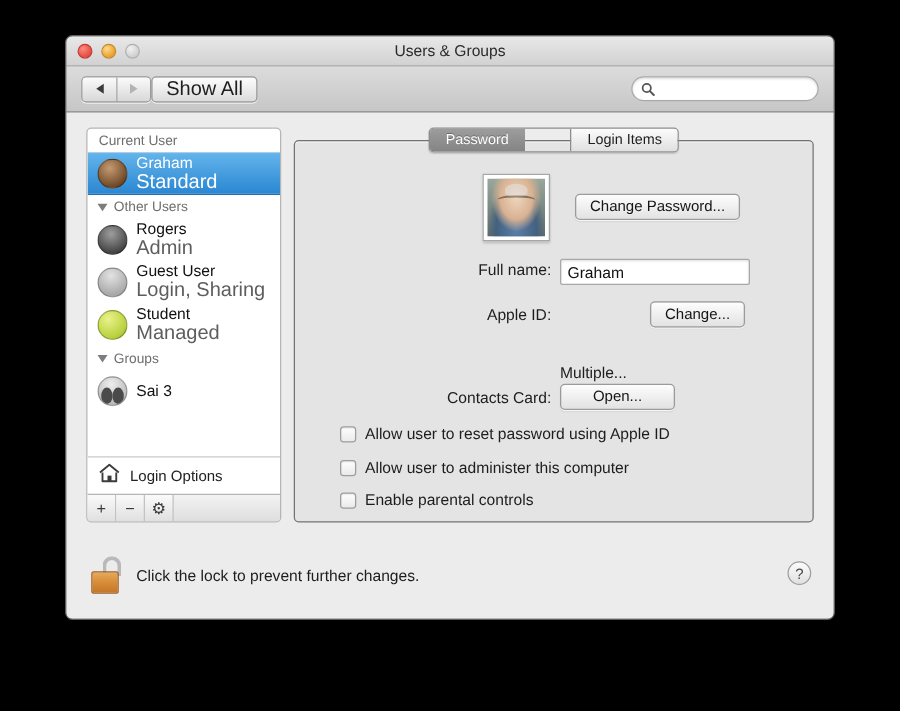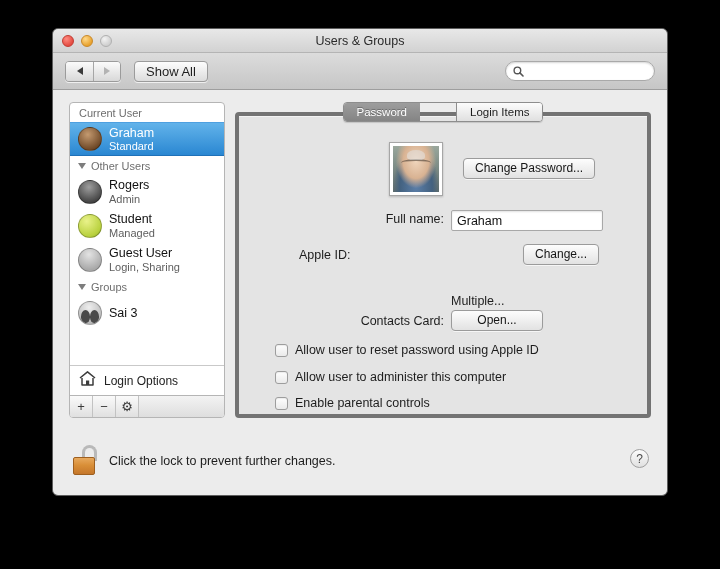--- a/index.html
+++ b/index.html
@@ -74,24 +74,23 @@
     width: 27px;
     display: flex; align-items: center; justify-content: center;
     font-size: 9px;
     background: linear-gradient(to bottom, #fbfbfb, #d8d8d8);
   }
   .seg-btn + .seg-btn { border-left: 1px solid #a6a6a6; }
   .arrow-l { width:0;height:0;border-top:4px solid transparent;border-bottom:4px solid transparent;border-right:6px solid #3a3a3a; }
   .arrow-r { width:0;height:0;border-top:4px solid transparent;border-bottom:4px solid transparent;border-left:6px solid #b3b3b3; }
 
   #show-all {
-    margin-left: 13px;
     height: 21px;
     padding: 0 11px;
-    font-size: 13px;
+    font-size: 16px;
     color: #1f1f1f;
     border: 1px solid #9b9b9b;
     border-radius: 4px;
     background: linear-gradient(to bottom, #fdfdfd, #dcdcdc);
     box-shadow: 0 1px 0 rgba(255,255,255,0.7);
     line-height: 19px;
   }
 
   #search-wrap {
     position: absolute;
@@ -185,21 +184,21 @@
   .av-guest   { background: radial-gradient(circle at 45% 25%, #e3e3e3, #a8a8a8 75%); }
   .av-group   { background: radial-gradient(circle at 45% 25%, #eee, #b7b7b7 78%); position: relative; }
   .av-group::before, .av-group::after {
     content:""; position:absolute; background:#4a4a4a; border-radius:50% 50% 45% 45%;
   }
   .av-group::before { width:9px;height:13px;left:2px;bottom:1px; }
   .av-group::after  { width:9px;height:13px;right:2px;bottom:1px; }
 
   .utext { display: flex; flex-direction: column; line-height: 1.15; min-width: 0; }
   .uname { font-size: 12.5px; color: #111; }
-  .urole { font-size: 11px; color: #5e5e5e; }
+  .urole { font-size: 16px; color: #5e5e5e; }
   .uname.single { font-size: 12.5px; }
 
   #login-options {
     border-top: 1px solid #c9c9c9;
     height: 30px;
     display: flex;
     align-items: center;
     gap: 7px;
     padding-left: 8px;
     background: #fff;
@@ -223,21 +222,21 @@
   .sb-rest { flex: 1; }
 
   
   #content {
     position: absolute;
     left: 182px;
     top: 22px;
     width: 416px;
     height: 306px;
     background: #e4e4e4;
-    border: 4px solid #737373;
+    border: 1px solid #737373;
     border-radius: 4px;
     box-shadow: inset 0 1px 0 #f3f3f3;
   }
 
   #tabbar {
     position: absolute;
     left: 182px;
     top: 12px;
     width: 416px;
     display: flex;
@@ -440,31 +439,31 @@
           <span>Other Users</span>
         </div>
         <div class="user-row">
           <div class="avatar av-rogers"></div>
           <div class="utext">
             <span class="uname">Rogers</span>
             <span class="urole">Admin</span>
           </div>
         </div>
         <div class="user-row">
+          <div class="avatar av-guest"></div>
+          <div class="utext">
+            <span class="uname">Guest User</span>
+            <span class="urole">Login, Sharing</span>
+          </div>
+        </div>
+        <div class="user-row">
           <div class="avatar av-student"></div>
           <div class="utext">
             <span class="uname">Student</span>
             <span class="urole">Managed</span>
-          </div>
-        </div>
-        <div class="user-row">
-          <div class="avatar av-guest"></div>
-          <div class="utext">
-            <span class="uname">Guest User</span>
-            <span class="urole">Login, Sharing</span>
           </div>
         </div>
 
         <div class="group-head">
           <span class="tri"></span>
           <span>Groups</span>
         </div>
         <div class="user-row">
           <div class="avatar av-group"></div>
           <div class="utext">
@@ -507,21 +506,21 @@
 
       <div class="row" style="left:224px; top:42px;">
         <div class="btn">Change Password...</div>
       </div>
 
       <div class="row" style="left:60px; top:96px; width:145px; justify-content:flex-end;">
         <span class="flabel">Full name:</span>
       </div>
       <input class="text-field" style="position: absolute; left: 212px; top: 94px; width: 152px;" value="Graham">
 
-      <div class="row" style="left:60px; top:132px; width:145px; justify-content:flex-start;">
+      <div class="row" style="left:60px; top:132px; width:145px; justify-content:flex-end;">
         <span class="flabel">Apple ID:</span>
       </div>
       <div class="row" style="left:212px; top:130px;margin-top:48px;">
         <span class="static-val">Multiple...</span>
       </div>
       <div class="row" style="left:284px; top:128px;text-align:right;">
         <div class="btn">Change...</div>
       </div>
 
       <div class="row" style="left:60px; top:198px; width:145px; justify-content:flex-end;">

